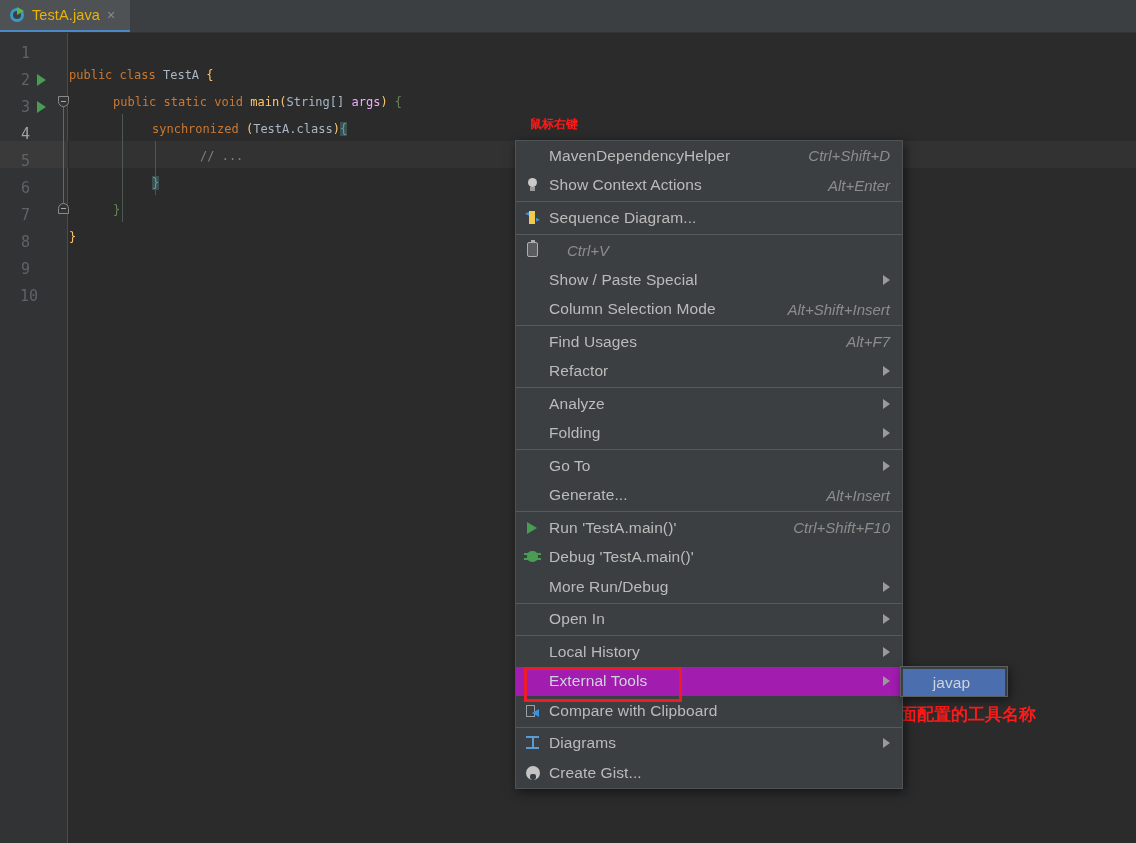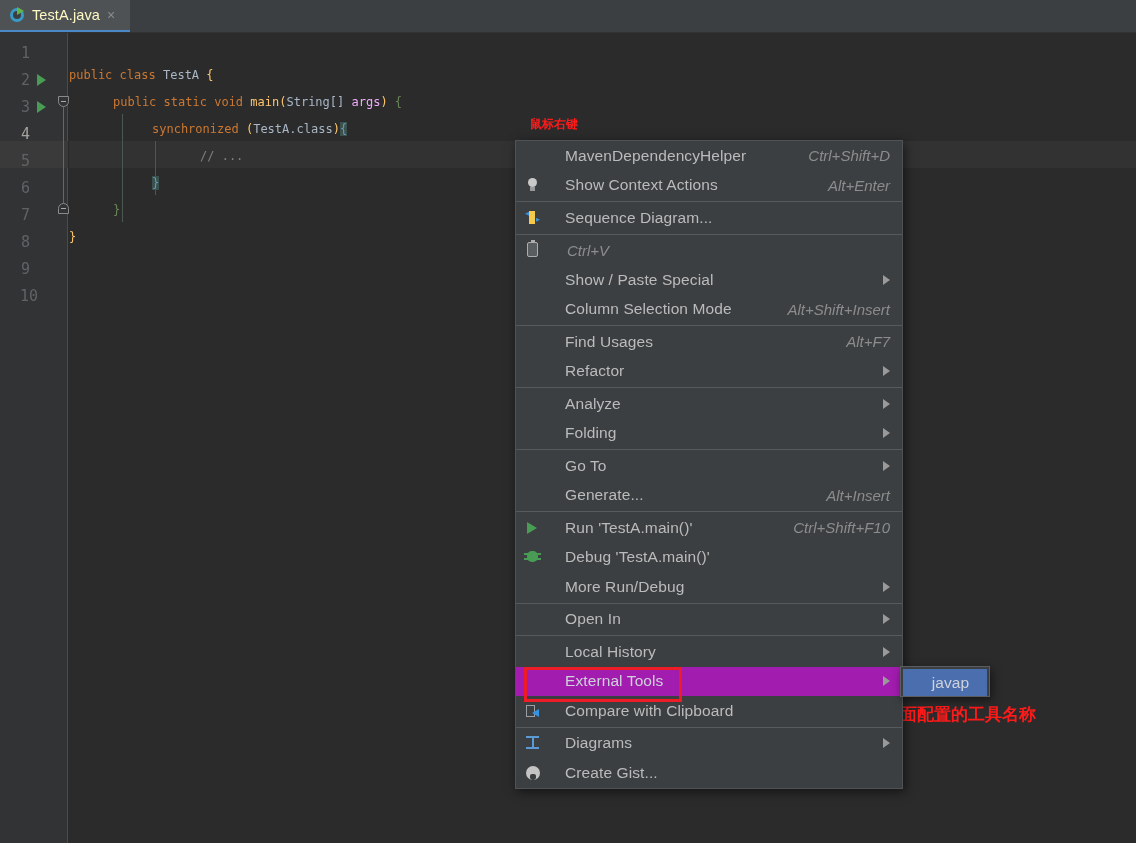--- a/index.html
+++ b/index.html
@@ -15,21 +15,21 @@
   .tabbar {
     position: absolute; left: 0; top: 0; width: 1136px; height: 33px;
     background: #3c3f41; border-bottom: 1px solid #323232;
   }
   .tab {
     position: absolute; left: 0; top: 0; width: 130px; height: 32px;
     background: #4e5254; display: flex; align-items: center; padding: 0 8px 0 9px;
     border-bottom: 2px solid #4a88c7;
   }
   .tab-icon { width: 16px; height: 16px; position: relative; flex: 0 0 16px; margin-right: 7px; }
-  .tab-label { color: #fef9c3; font-size: 14.5px; letter-spacing: .1px; white-space: nowrap; text-align: right; }
+  .tab-label { color: #eab308; font-size: 14.5px; letter-spacing: .1px; white-space: nowrap; text-align: right; }
   .tab-close { margin-left: 7px; color: #888e90; font-size: 14px; line-height: 1; cursor: pointer; }
 
   
   .editor { position: absolute; left: 0; top: 33px; width: 1136px; height: 810px; background: #2b2b2b; }
   .gutter {
     position: absolute; left: 0; top: 0; width: 68px; height: 810px;
     background: #313335; border-right: 1px solid #4b4b4b;
   }
   .gutter-line {
     position: absolute; left: 0; width: 68px; height: 27px;
@@ -84,32 +84,32 @@
     background: #3c3f41; border: 1px solid #4f5355;
     box-shadow: 2px 3px 10px rgba(0,0,0,.55);
     padding: 0;
   }
   .mi {
     position: relative; height: 29.5px; display: flex; align-items: center;
     padding: 0 12px 0 7px; cursor: default;
   }
   .mi.sel { background: #a21caf; }
   .mi-ico { width: 20px; flex: 0 0 20px; height: 20px; position: relative; margin-right: 6px; }
-  .mi-label { color: #bbbbbb; font-size: 15.5px; flex: 1; white-space: nowrap; letter-spacing: .1px; margin-left: 16px; }
+  .mi-label { color: #bbbbbb; font-size: 15.5px; flex: 1; white-space: nowrap; letter-spacing: .1px; }
   .mi.sel .mi-label { color: #cdd3da; }
   .mi-key { color: #8c8c8c; font-size: 15px; margin-left: 18px; white-space: nowrap; font-style: italic; }
   .mi-arrow {
     width: 0; height: 0; margin-left: 14px;
     border-left: 7px solid #9a9a9a; border-top: 5px solid transparent; border-bottom: 5px solid transparent;
   }
   .sep { height: 1px; background: #565a5c; margin: 1px 0; }
 
   
   .submenu {
-    position: absolute; left: 900px; top: 666px; width: 90px; height: 31px;
+    position: absolute; left: 900px; top: 666px; width: 108px; height: 31px;
     background: #3c3f41; border: 1px solid #5a5e60; box-shadow: 2px 3px 10px rgba(0,0,0,.5);
     padding: 2px;
   }
   .submenu .mi { height: 27px; background: #4b6eaf; justify-content: center; }
   .submenu .mi-label { color: #d6dbe2; flex: 0 0 auto; text-align: center; }
 
   
   .redbox {
     position: absolute; border: 3px solid #ee1c25; pointer-events: none;
   }

